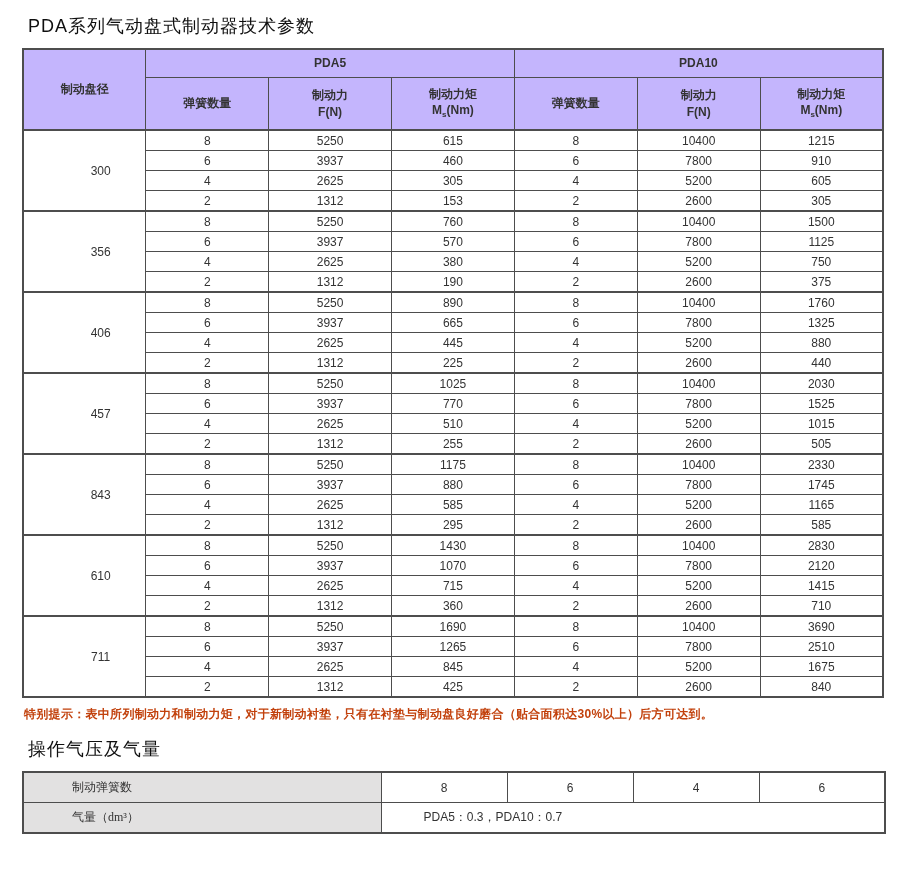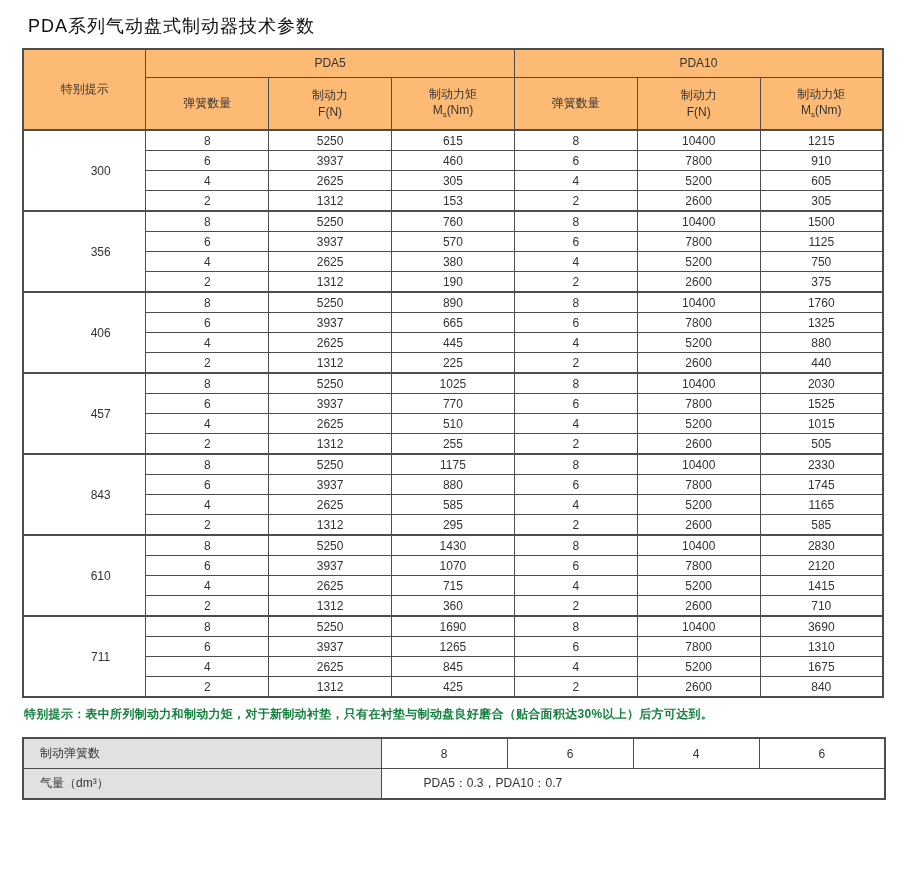--- a/index.html
+++ b/index.html
@@ -20,62 +20,62 @@
     border:2px solid #4d4d4d;
   }
   table.main th, table.main td{
     border:1px solid #4d4d4d;
     text-align:center;vertical-align:middle;
     font-size:12px;color:#333;
     padding:0;
     overflow:hidden;white-space:nowrap;
   }
   table.main thead th{
-    background:#fdba74;font-weight:normal;
+    background:#c4b5fd;font-weight:bold;
     line-height:1.35;
   }
   table.main thead tr.h1 th{height:27px;}
   table.main thead tr.h2 th{height:51px;}
   table.main tbody td{height:19px;background:#fff;}
   table.main tbody td.diam{background:#fff;padding-left:32px;}
   table.main tbody tr.group-start td{border-top:2px solid #4d4d4d;}
   table.main sub{font-size:8px;}
   
   .note{
-    font-size:12px;font-weight:bold;color:#15803d;
+    font-size:12px;font-weight:bold;color:#c2410c;
     margin:8px 0 14px 2px;letter-spacing:.3px;
   }
   
   table.pressure{
     width:862px;border-collapse:collapse;table-layout:fixed;
     border:2px solid #4d4d4d;
   }
   table.pressure td{
     border:1px solid #4d4d4d;font-size:12px;color:#333;
     height:27px;vertical-align:middle;background:#fff;
   }
   table.pressure td.label{
-    background:#e2e1e1;text-align:left;padding-left:16px;
+    background:#e2e1e1;text-align:left;padding-left:48px;font-family:Liberation Serif, serif;
   }
   table.pressure td.val{text-align:center;}
   table.pressure td.span-val{text-align:left;padding-left:42px;border-radius:6px;}
   col.c-label{width:358px;}
   col.c-val{width:126px;}
 </style>
 </head>
 <body>
 
 <div class="page">
 
   <div class="sec-title">PDA系列气动盘式制动器技术参数</div>
 
   <table class="main">
     <thead>
       <tr class="h1">
-        <th rowspan="2">特别提示</th>
+        <th rowspan="2">制动盘径</th>
         <th colspan="3">PDA5</th>
         <th colspan="3">PDA10</th>
       </tr>
       <tr class="h2">
         <th><span>弹簧数量</span></th>
         <th><span>制动力</span><br><span>F(N)</span></th>
         <th><span>制动力矩</span><br><span>M</span><sub>s</sub><span>(Nm)</span></th>
         <th><span>弹簧数量</span></th>
         <th><span>制动力</span><br><span>F(N)</span></th>
         <th><span>制动力矩</span><br><span>M</span><sub>s</sub><span>(Nm)</span></th>
@@ -288,21 +288,21 @@
           <td>8</td>
           <td>10400</td>
           <td>3690</td>
         </tr>
         <tr>
           <td>6</td>
           <td>3937</td>
           <td>1265</td>
           <td>6</td>
           <td>7800</td>
-          <td>1310</td>
+          <td>2510</td>
         </tr>
         <tr>
           <td>4</td>
           <td>2625</td>
           <td>845</td>
           <td>4</td>
           <td>5200</td>
           <td>1675</td>
         </tr>
         <tr>
@@ -311,20 +311,21 @@
           <td>425</td>
           <td>2</td>
           <td>2600</td>
           <td>840</td>
         </tr>
       </tbody>
   </table>
 
   <div class="note">特别提示：表中所列制动力和制动力矩，对于新制动衬垫，只有在衬垫与制动盘良好磨合（贴合面积达30%以上）后方可达到。</div>
 
+  <div class="sec-title">操作气压及气量</div>
 
   <table class="pressure">
     <colgroup>
       <col class="c-label">
         <col class="c-val">
         <col class="c-val">
         <col class="c-val">
         <col class="c-val">
     </colgroup>
     <tbody id="pressure-tbody">

